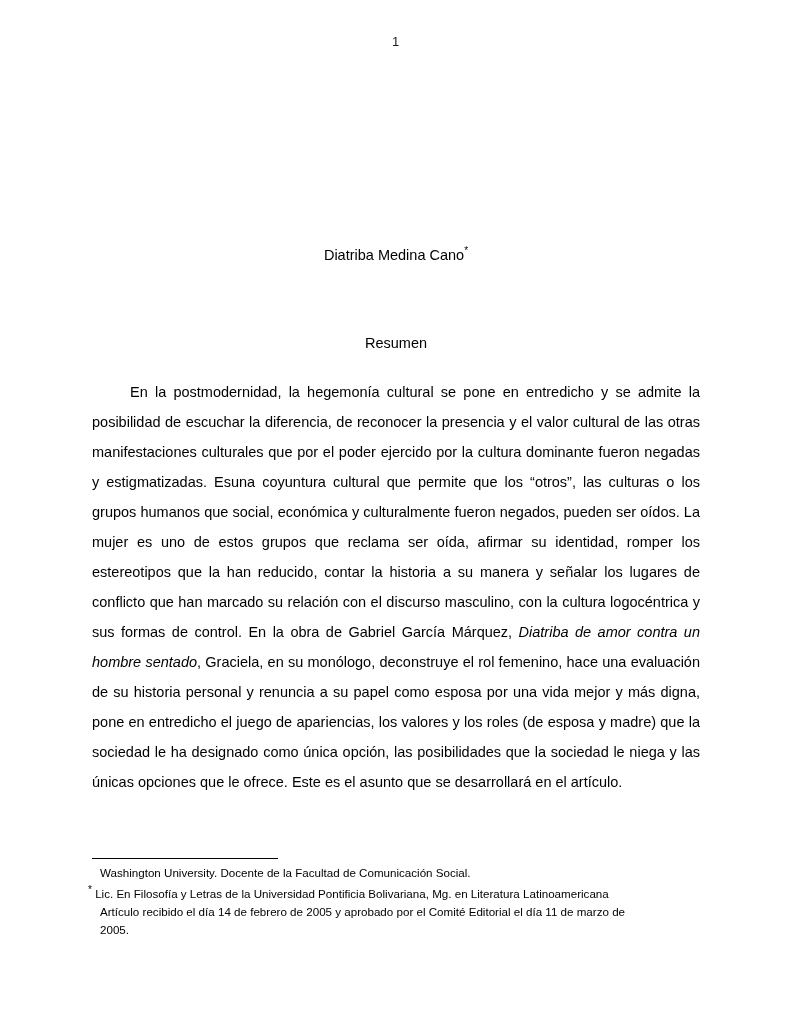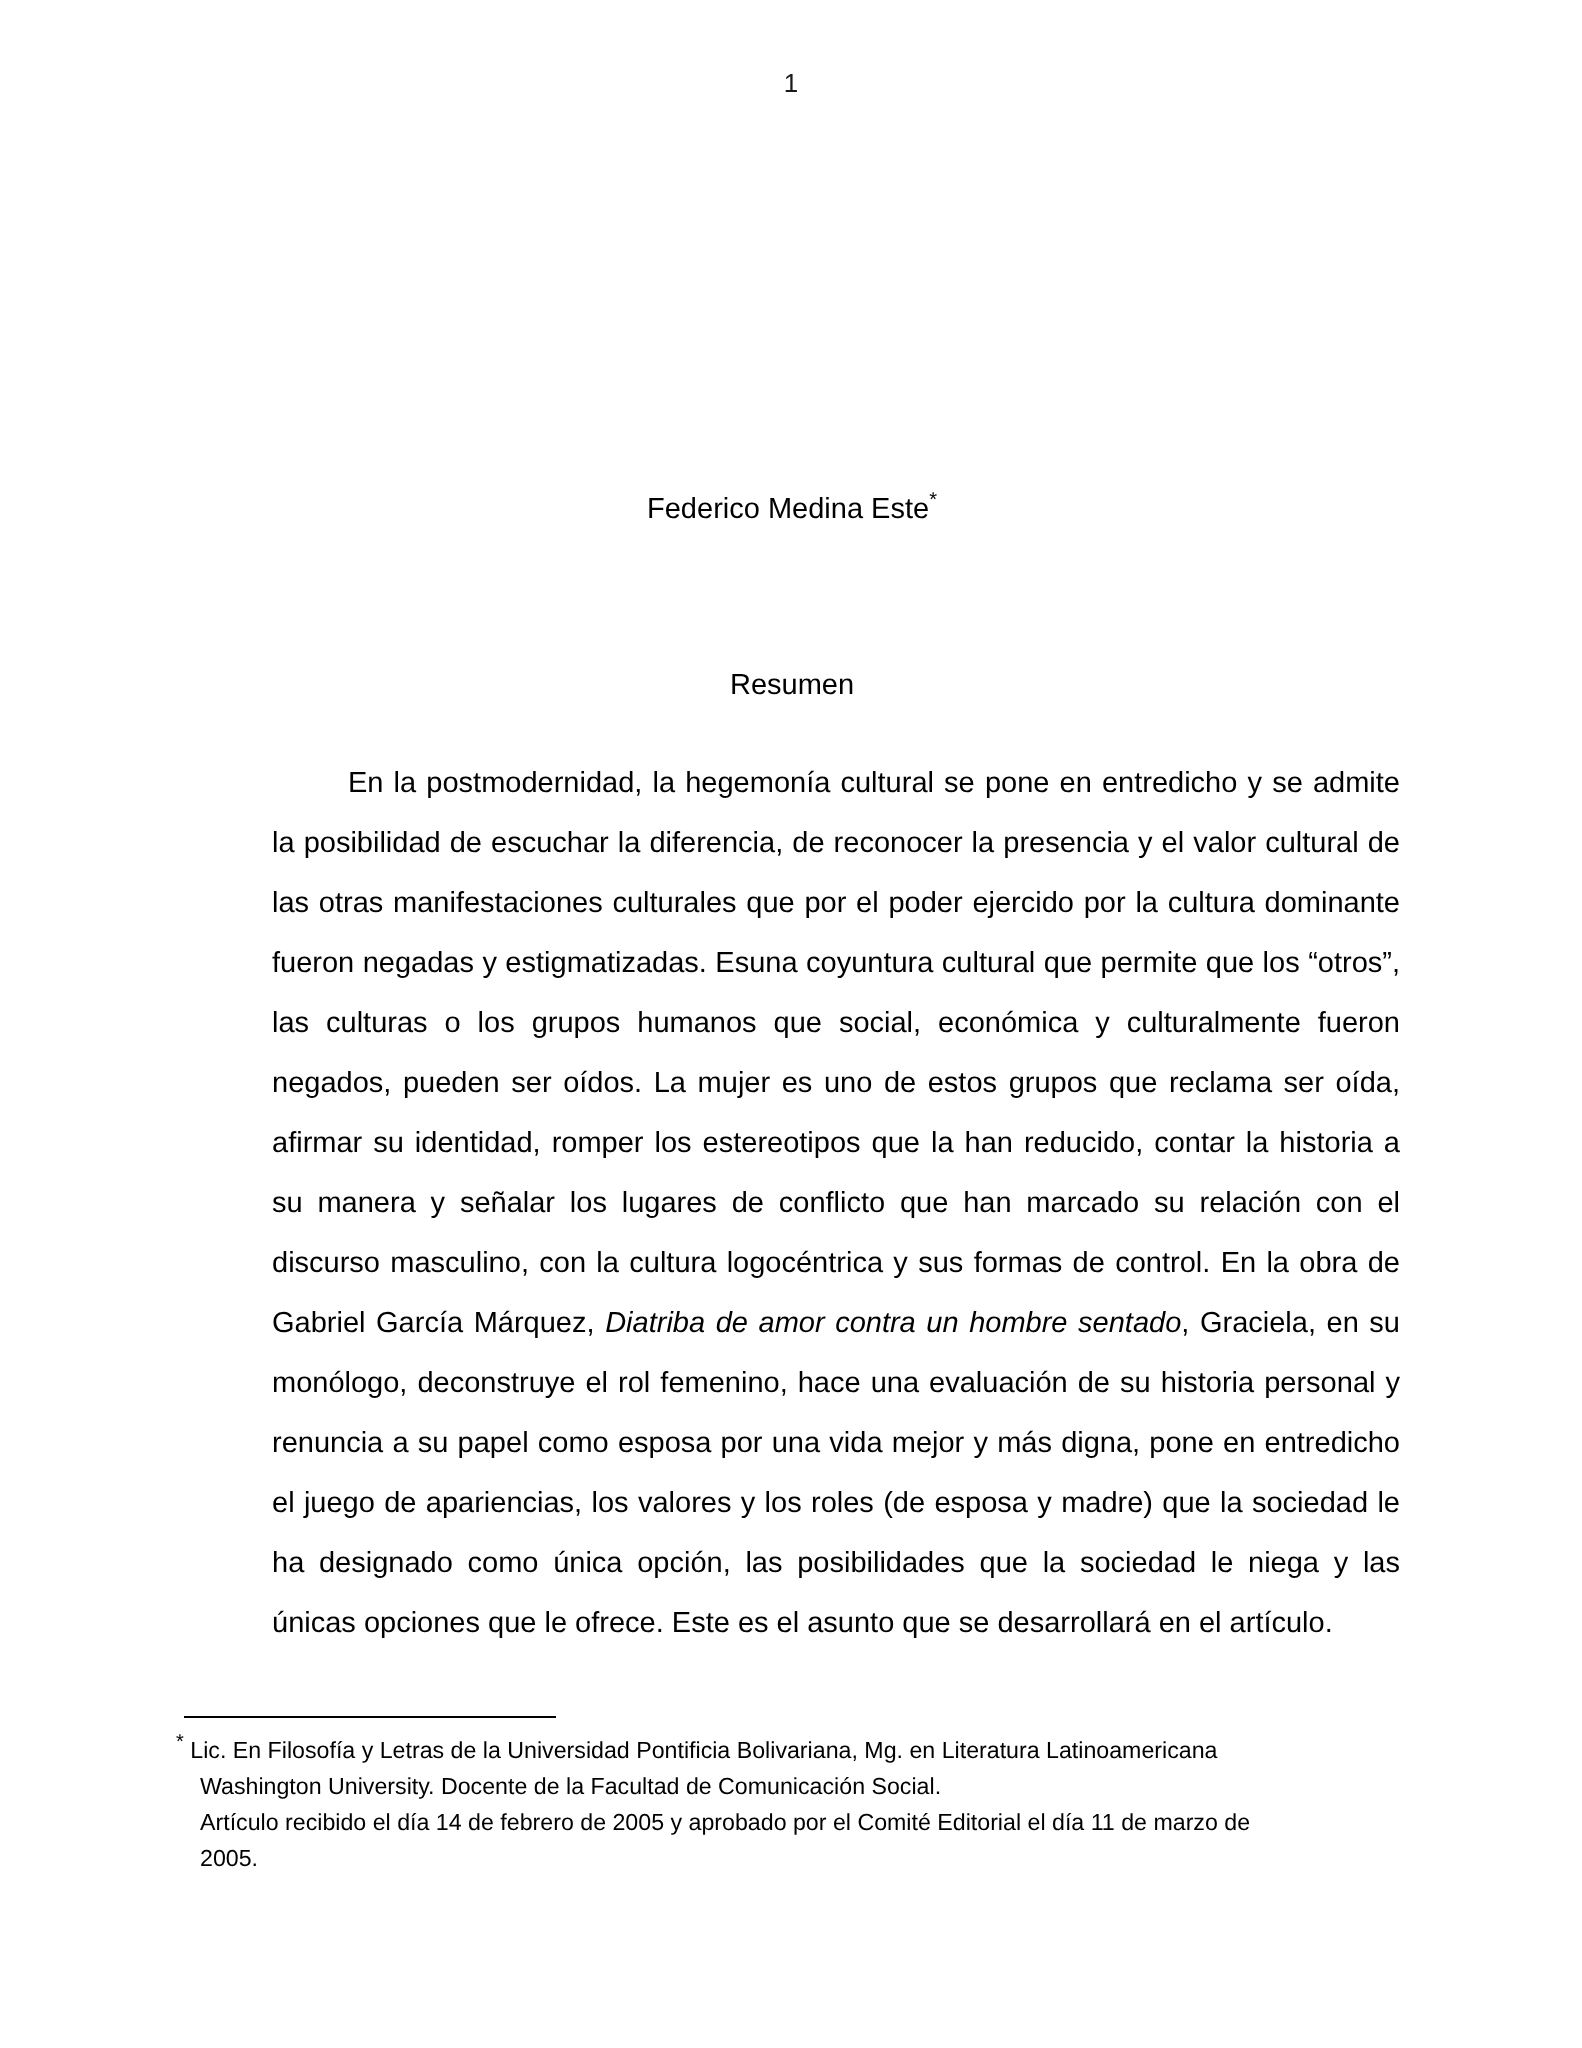--- a/index.html
+++ b/index.html
@@ -57,21 +57,20 @@
     font-weight: normal;
     text-align: center;
   }
   .abstract {
     margin-top: 26px;
     font-size: 14.5px;
     line-height: 2.07;
     text-align: justify;
     text-justify: inter-word;
     text-indent: 38px;
-    margin-left: 44px;
   }
   .abstract i {
     font-style: italic;
   }
   .footnote-rule {
     position: absolute;
     left: 92px;
     top: 858px;
     width: 186px;
     height: 0;
@@ -102,30 +101,30 @@
 </head>
 <body>
 
 <div class="page">
 
   <div class="page-number">1</div>
 
   <div class="content">
 
 
-    <div class="author"><span>Federico Medina Este</span><sup>*</sup></div>
+    <div class="author"><span>Diatriba Medina Cano</span><sup>*</sup></div>
 
     <div class="section-heading">Resumen</div>
 
     <p class="abstract"><span>En la postmodernidad, la hegemonía cultural se pone en entredicho y se admite la posibilidad de escuchar la diferencia, de reconocer la presencia y el valor cultural de las otras manifestaciones culturales que por  el poder ejercido por la cultura dominante fueron negadas y estigmatizadas. Esuna coyuntura cultural que permite que los “otros”, las culturas o los grupos humanos que social, económica y culturalmente fueron negados, pueden ser oídos. La mujer es uno de estos grupos que reclama ser oída, afirmar su identidad, romper los estereotipos que la han reducido, contar la historia a su manera y señalar los lugares de conflicto que han marcado su relación con el discurso masculino, con la cultura logocéntrica y sus formas de control. En la obra de Gabriel García Márquez, </span><i>Diatriba de amor contra un hombre sentado</i><span>, Graciela, en su monólogo, deconstruye el rol femenino, hace una evaluación de su historia personal y renuncia a su papel como esposa por una vida mejor y más digna, pone en entredicho el juego de apariencias, los valores y los roles (de esposa y madre) que la sociedad le ha designado como única opción, las posibilidades que la sociedad le niega y las únicas opciones que le ofrece. Este es el asunto que se desarrollará en el artículo.</span></p>
 
   </div>
 
   <div class="footnote-rule"></div>
 
   <div class="footnote">
+    <span class="fn-line">Washington University. Docente de la Facultad de Comunicación Social.</span>
     <span class="fn-line fn-first"><span class="fn-mark">*</span><span> Lic. En Filosofía y Letras de la Universidad Pontificia Bolivariana, Mg. en Literatura Latinoamericana</span></span>
-    <span class="fn-line">Washington University. Docente de la Facultad de Comunicación Social.</span>
     <span class="fn-line">Artículo recibido el día 14 de febrero de 2005 y aprobado por el Comité Editorial el día 11 de marzo de</span>
     <span class="fn-line">2005.</span>
   </div>
 
 </div>
 
 </body></html>

